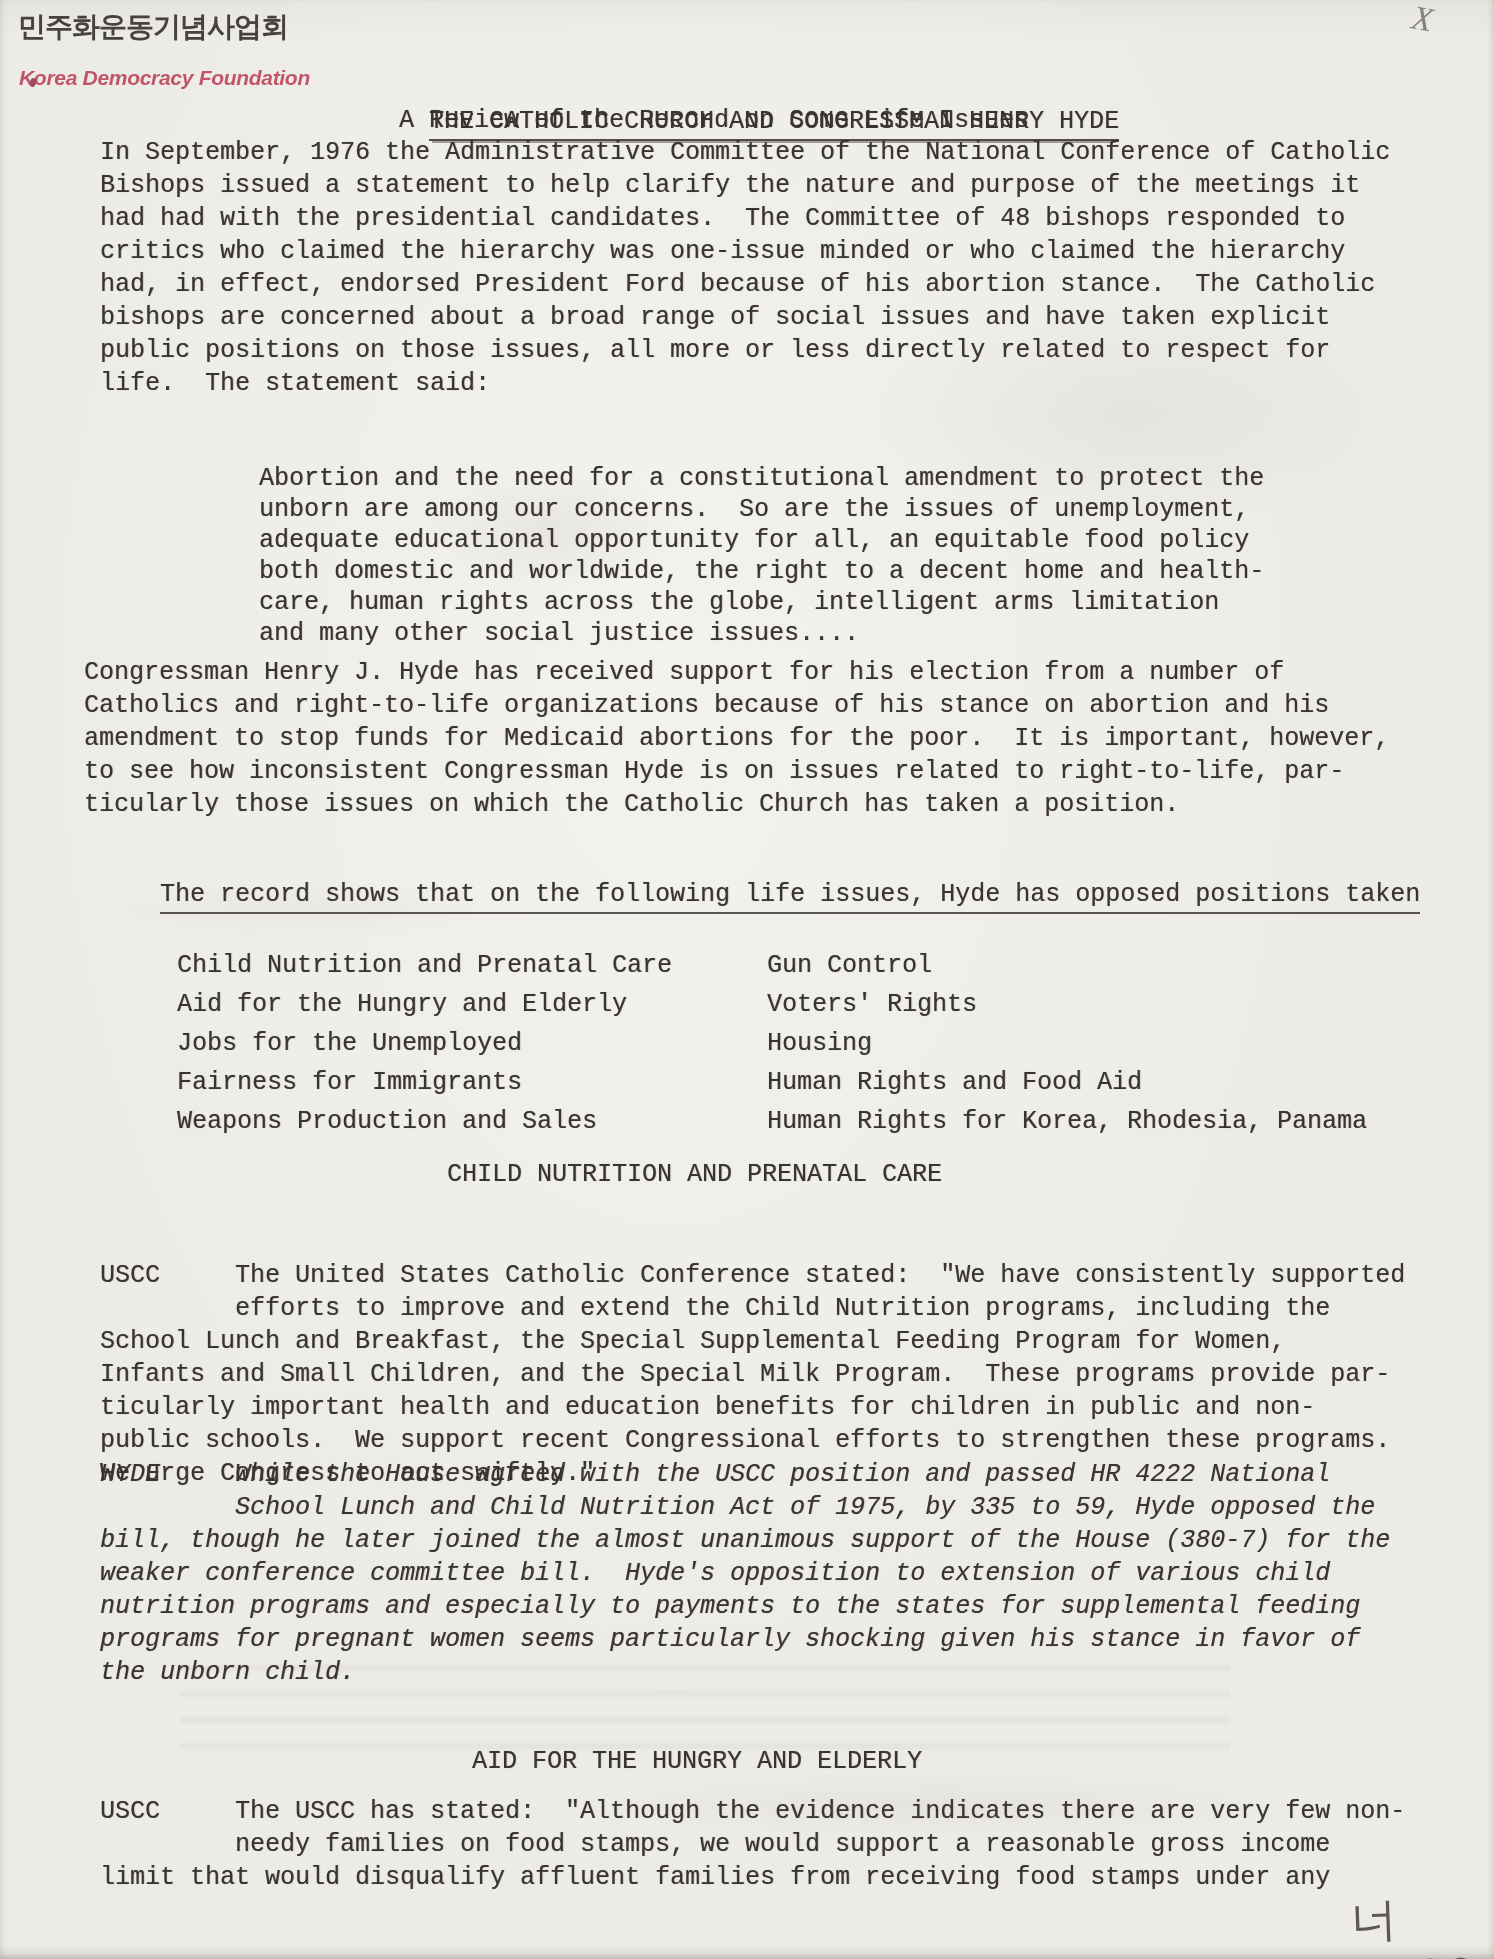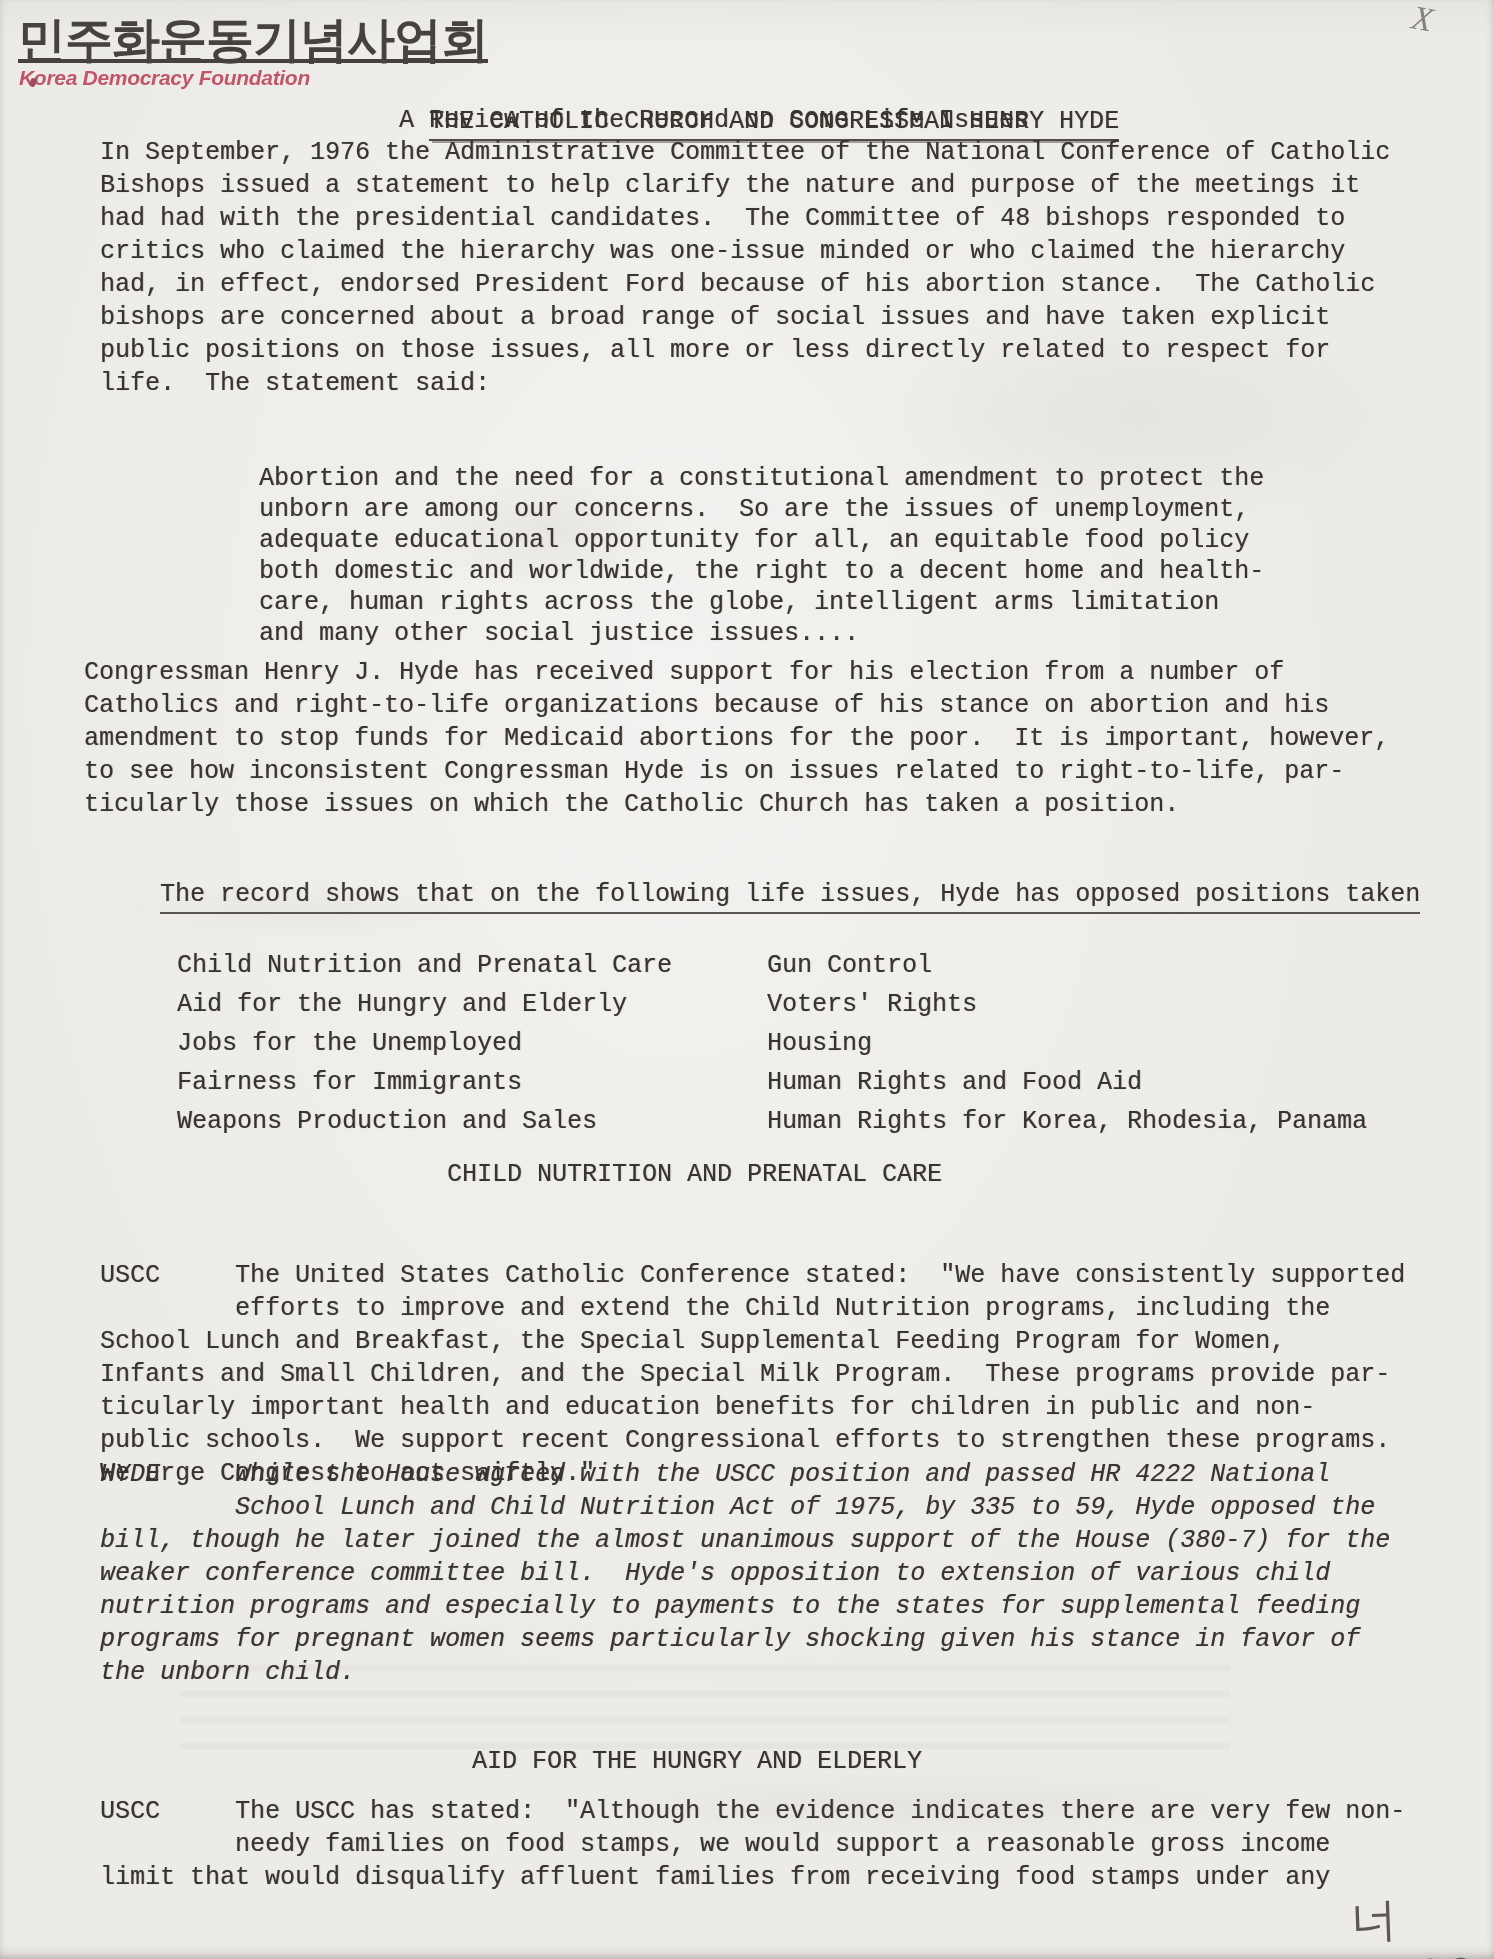--- a/index.html
+++ b/index.html
@@ -23,23 +23,22 @@
     line-height:33px;
     white-space:pre;
     letter-spacing:0;
     text-shadow:0.4px 0.4px 0.7px rgba(52,48,42,.5);
   }
   .quote{line-height:31px;}
   .list{line-height:39px;}
   .logo-kr{
     position:absolute;left:18px;top:8px;
     font-family:"Liberation Sans","DejaVu Sans",sans-serif;
-    font-weight:bold;font-size:48px;letter-spacing:-1px;
+    font-weight:bold;font-size:28px;letter-spacing:-1px;
     color:#46423d;
-    text-decoration:underline;
   }
   .logo-en{
     position:absolute;left:19px;top:66px;
     font-family:Liberation Sans, sans-serif;
     font-weight:bold;font-style:italic;font-size:21px;letter-spacing:-0.3px;
     color:#c15669;
   }
   .logo-dot{
     position:absolute;left:30px;top:78px;width:6px;height:9px;
     background:#a04b5c;border-radius:3px;transform:rotate(18deg);

